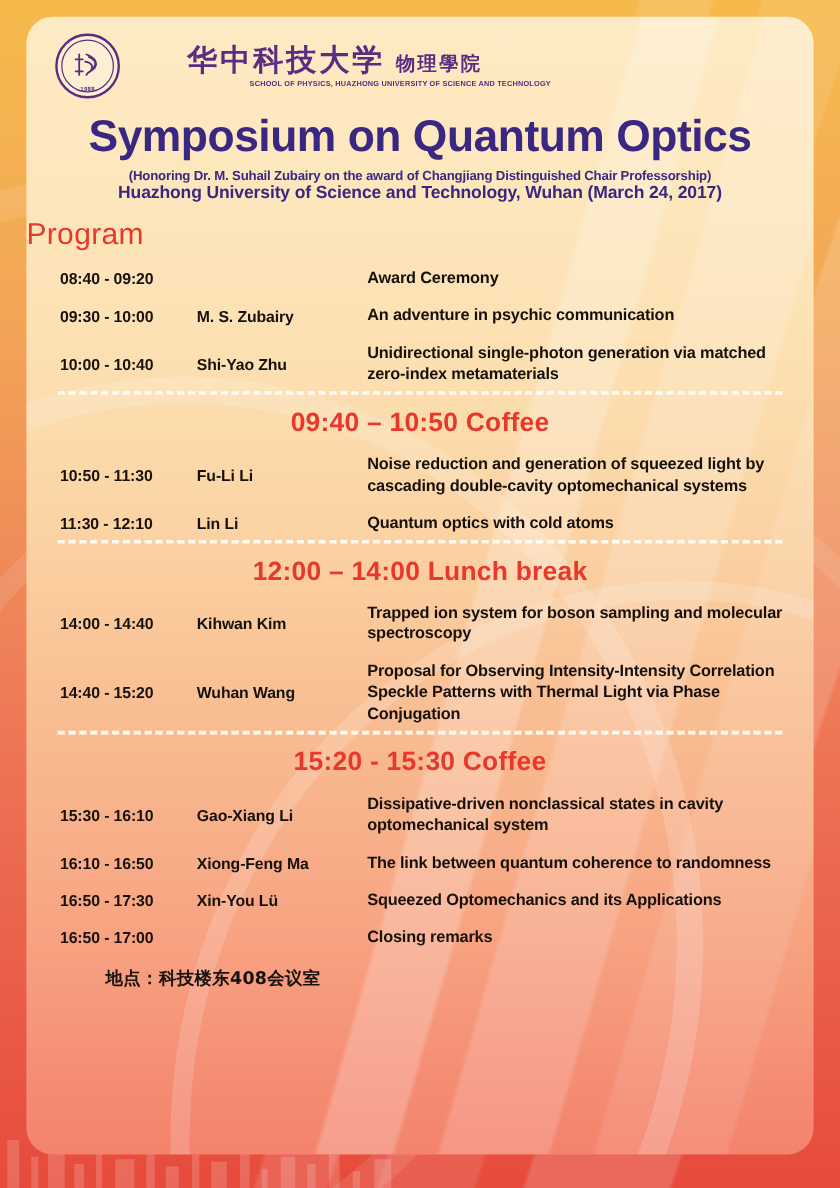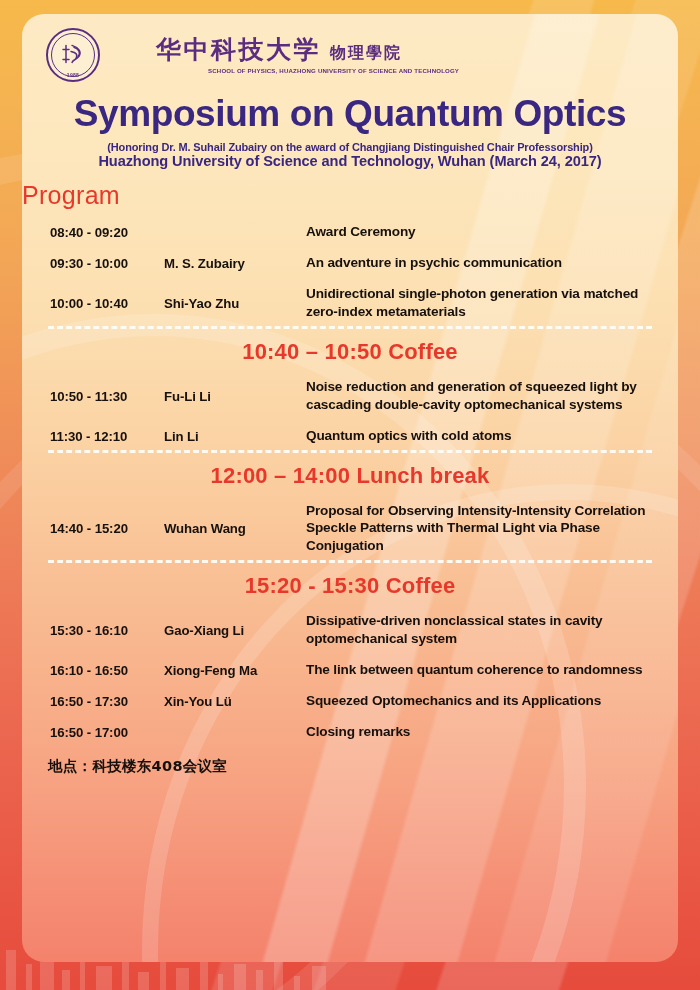--- a/index.html
+++ b/index.html
@@ -273,20 +273,21 @@
   }
 
   .venue {
     margin-top: 16px;
     padding-left: 26px;
     color: #17100c;
     font-size: 14.5px;
     font-weight: bold;
     font-family: "DejaVu Sans", sans-serif;
     letter-spacing: 0.3px;
+    margin-left: 40px;
   }
 </style>
 </head>
 <body>
 
 <div id="poster">
 
   <div class="deco-stripes"></div>
   <div class="deco-arc a1"></div>
   <div class="deco-arc a2"></div>
@@ -356,34 +357,39 @@
             <div class="c-time">09:30 - 10:00</div>
             <div class="c-speaker">M. S. Zubairy</div>
             <div class="c-title">An adventure in psychic communication</div>
           </div>
           <div class="row">
             <div class="c-time">10:00 - 10:40</div>
             <div class="c-speaker">Shi-Yao Zhu</div>
             <div class="c-title">Unidirectional single-photon generation via matched zero-index metamaterials</div>
           </div>
           <div class="hr-dash"></div>
-          <div class="break-row">10:40 – 10:50  Coffee</div>
+          <div class="break-row">09:40 – 10:50  Coffee</div>
           <div class="row">
             <div class="c-time">10:50 - 11:30</div>
             <div class="c-speaker">Fu-Li Li</div>
             <div class="c-title">Noise reduction and generation of squeezed light by  cascading  double-cavity optomechanical systems</div>
           </div>
           <div class="row">
             <div class="c-time">11:30 - 12:10</div>
             <div class="c-speaker">Lin Li</div>
             <div class="c-title">Quantum optics with cold atoms</div>
           </div>
           <div class="hr-dash"></div>
           <div class="break-row">12:00 – 14:00  Lunch break</div>
           <div class="row">
+            <div class="c-time">14:00 - 14:40</div>
+            <div class="c-speaker">Kihwan Kim</div>
+            <div class="c-title">Trapped ion system for boson sampling and molecular spectroscopy</div>
+          </div>
+          <div class="row">
             <div class="c-time">14:40 - 15:20</div>
             <div class="c-speaker">Wuhan Wang</div>
             <div class="c-title">Proposal for Observing Intensity-Intensity Correlation Speckle Patterns with Thermal Light via Phase Conjugation</div>
           </div>
           <div class="hr-dash"></div>
           <div class="break-row">15:20 - 15:30  Coffee</div>
           <div class="row">
             <div class="c-time">15:30 - 16:10</div>
             <div class="c-speaker">Gao-Xiang Li</div>
             <div class="c-title">Dissipative-driven nonclassical states in cavity optomechanical system</div>

